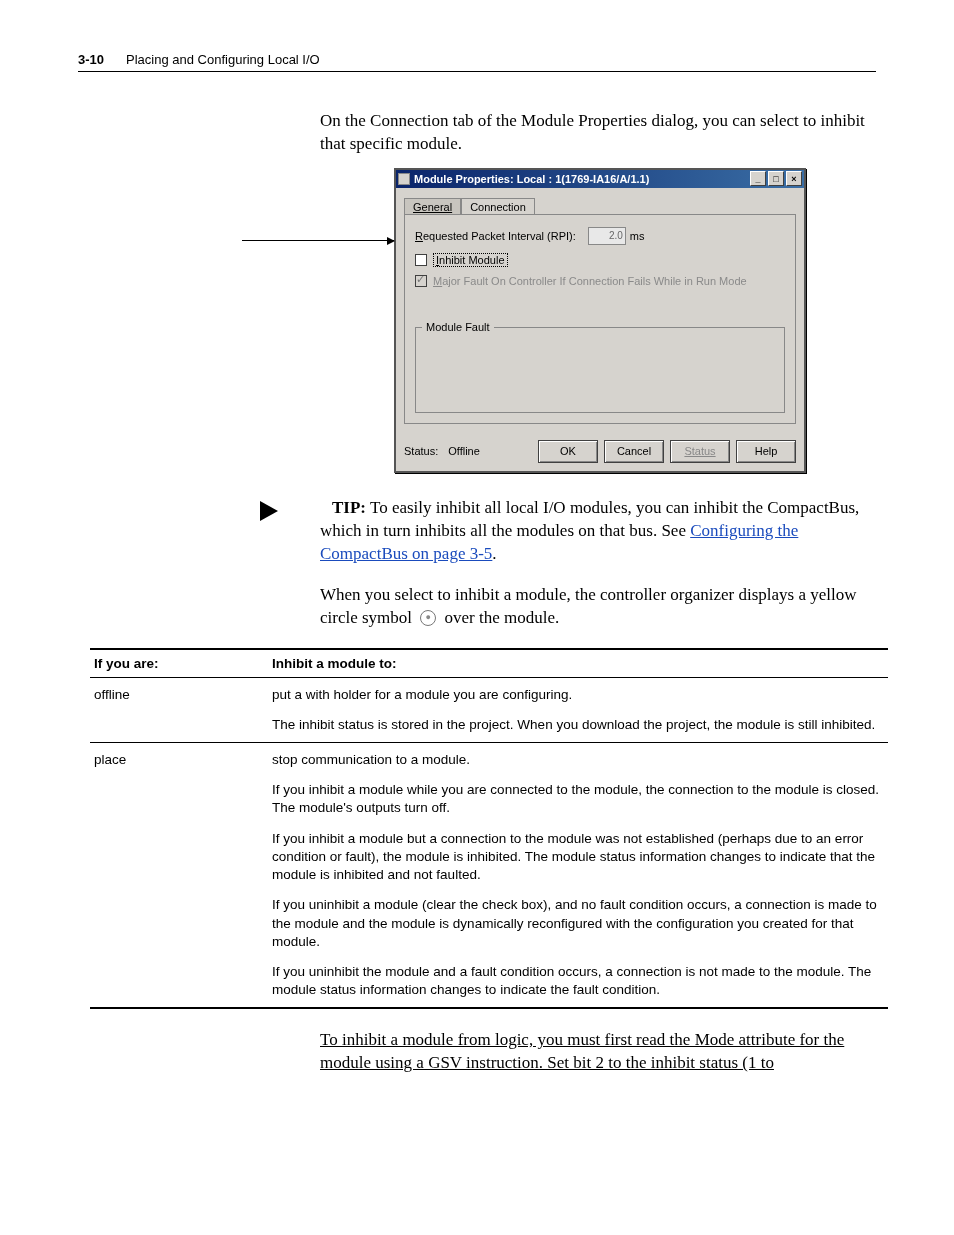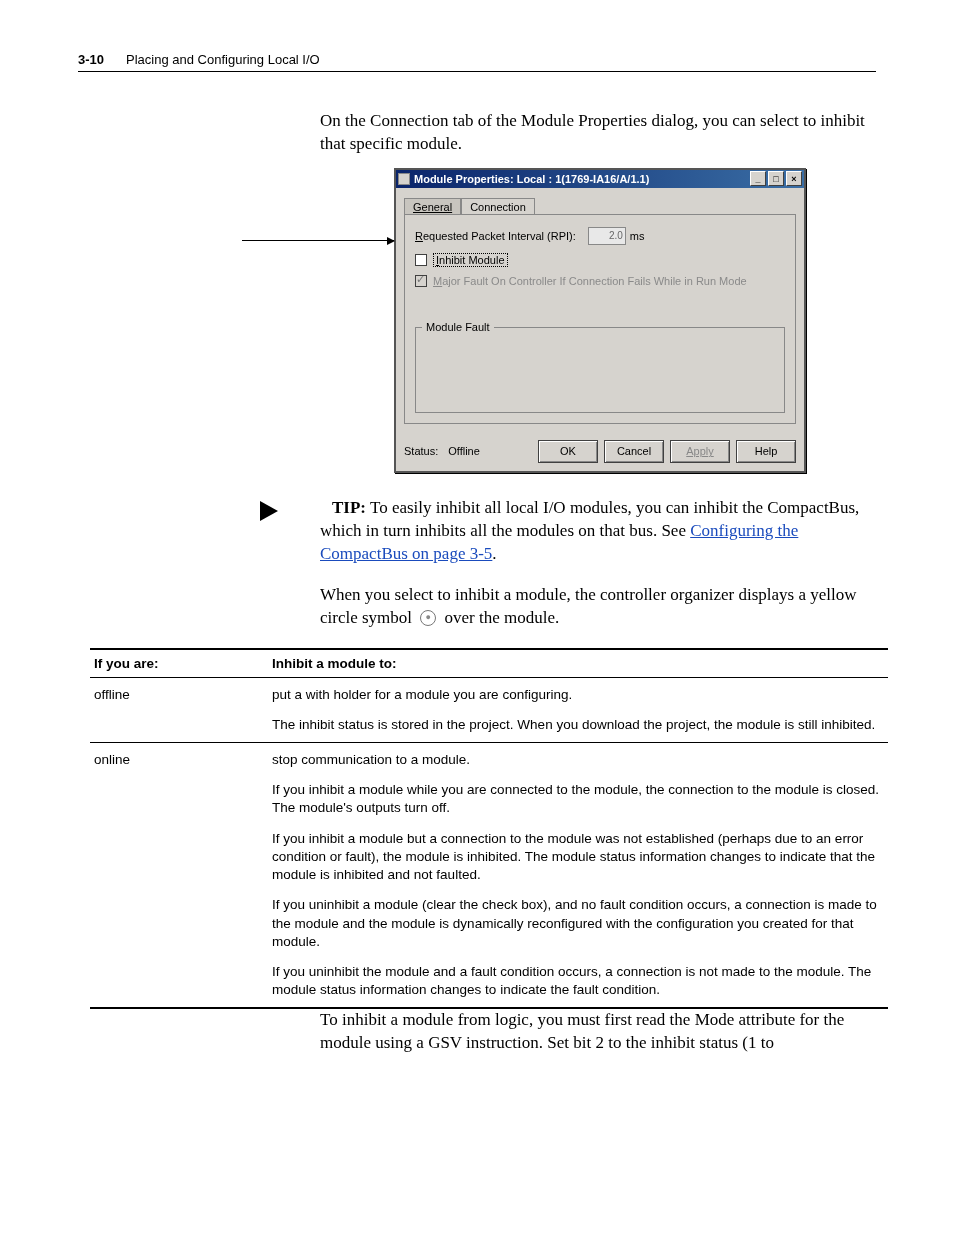--- a/index.html
+++ b/index.html
@@ -153,21 +153,21 @@
     text-align:left;font-weight:bold;border-top:2px solid #000;border-bottom:1px solid #000;
     padding:6px 4px;
   }
   table.info td{
     vertical-align:top;border-bottom:1px solid #000;padding:8px 4px;line-height:1.35;
   }
   table.info td.last{border-bottom:2px solid #000;}
   table.info p{margin:0 0 12px 0;}
   table.info p:last-child{margin-bottom:0;}
   .col1{width:170px;}
-  .after-table{}
+  .after-table{margin-top:20px;text-decoration:underline;}
 </style>
 </head>
 <body>
 
 <div class="page">
   <div class="header-line">
     <span class="pgnum">3-10</span>
     <span>Placing and Configuring Local I/O</span>
   </div>
 
@@ -210,21 +210,21 @@
             </div>
           </div>
         </div>
         <div class="dlg-bottom">
           <span class="status-lab">Status:</span>
           <span class="status-val">Offline</span>
           <div class="spacer"></div>
           <div class="btn">OK</div>
           <div class="btn">Cancel</div>
           <div class="btn disabled">
-              <span class="u">Apply</span>
+              <span class="u">Status</span>
             </div>
           <div class="btn">Help</div>
         </div>
       </div>
     </div>
 
     <div class="tip-row">
       <div class="tip-arrow"></div>
       <div class="tip-text">
         <span class="bold">TIP:</span>
@@ -249,21 +249,21 @@
     </thead>
     <tbody>
       <tr>
         <td class="col1">offline</td>
         <td>
           <p>put a with holder for a module you are configuring.</p>
           <p>The inhibit status is stored in the project. When you download the project, the module is still inhibited.</p>
         </td>
       </tr>
       <tr>
-        <td class="col1 last">online</td>
+        <td class="col1 last">place</td>
         <td class="last">
           <p>stop communication to a module.</p>
           <p>If you inhibit a module while you are connected to the module, the connection to the module is closed. The module's outputs turn off.</p>
           <p>If you inhibit a module but a connection to the module was not established (perhaps due to an error condition or fault), the module is inhibited. The module status information changes to indicate that the module is inhibited and not faulted.</p>
           <p>If you uninhibit a module (clear the check box), and no fault condition occurs, a connection is made to the module and the module is dynamically reconfigured with the configuration you created for that module.</p>
           <p>If you uninhibit the module and a fault condition occurs, a connection is not made to the module. The module status information changes to indicate the fault condition.</p>
         </td>
       </tr>
     </tbody>
   </table>

